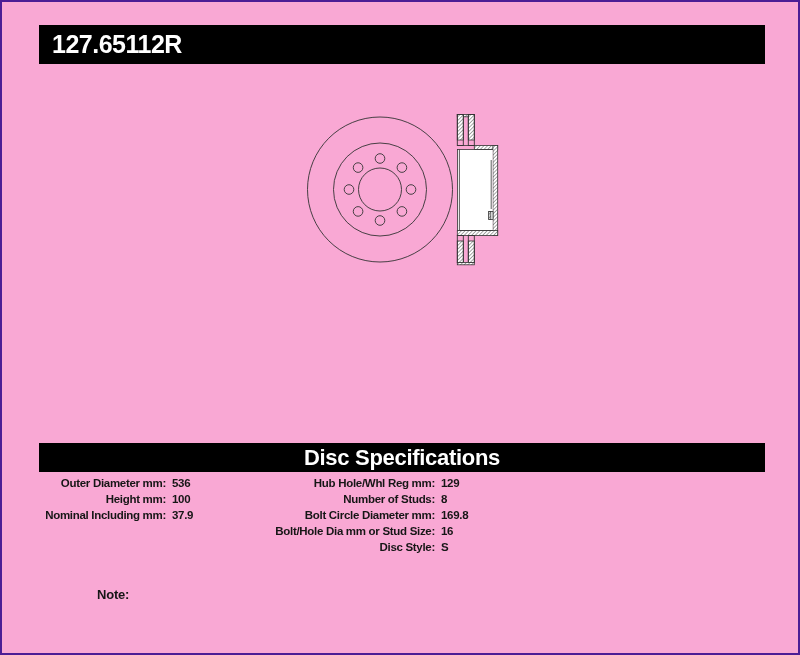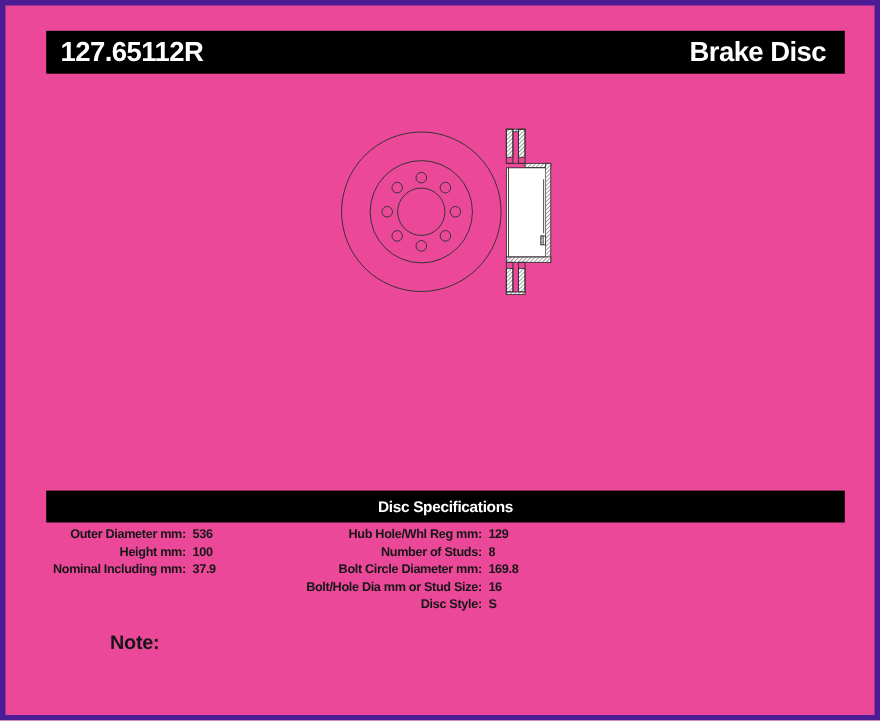--- a/index.html
+++ b/index.html
@@ -1,64 +1,63 @@
 <!DOCTYPE html>
 <html><head>
 <meta charset="utf-8">
 <style>
   html,body { margin:0; padding:0; background:#fff; }
   .page {
-    position:relative; width:800px; height:655px; background:#ec4899;
+    position:relative; width:800px; height:655px; background:#f9a8d4;
     font-family:"Liberation Sans","DejaVu Sans",sans-serif;
-    box-sizing:border-box; border:5px solid #4c1d95; overflow:hidden;
+    box-sizing:border-box; border:2px solid #4c1d95; overflow:hidden;
   }
   .bar {
     position:absolute; background:#000; color:#fff; font-weight:bold;
     box-sizing:border-box;
   }
   .header-bar {
     left:37px; top:23px; width:726px; height:39px;
     display:flex; justify-content:space-between; align-items:center;
     padding:0 17px 0 13px; font-size:25px; letter-spacing:-0.5px;
   }
   .spec-title-bar {
     left:37px; top:441px; width:726px; height:29px;
-    text-align:center; line-height:29px; font-size:14px; letter-spacing:-0.3px;
+    text-align:center; line-height:29px; font-size:22px; letter-spacing:-0.3px;
   }
   .drawing {
     position:absolute; left:280px; top:95px; width:230px; height:175px;
   }
   .spec-col {
     position:absolute; top:473px; left:0;
     font-size:11.5px; font-weight:bold; color:#161616; letter-spacing:-0.3px;
   }
   .col-left  { width:164px; }
   .col-mid   { width:433px; }
   .col-right { width:656px; }
   .spec-row   { position:relative; height:16px; }
   .spec-label { position:absolute; right:0; top:0; line-height:16px; white-space:nowrap; }
   .spec-value { position:absolute; left:100%; margin-left:6px; top:0; line-height:16px; white-space:nowrap; }
   .note-label {
-    position:absolute; left:95px; top:569px;
-    font-size:18px; font-weight:bold; color:#161616; letter-spacing:-0.2px;
+    position:absolute; left:95px; top:585px;
+    font-size:13px; font-weight:bold; color:#161616; letter-spacing:-0.2px;
   }
   
   .o { fill:none;  stroke:#333; stroke-width:0.9; }
   .w { fill:#fff;  stroke:#333; stroke-width:0.8; }
   .h { fill:url(#hatch); stroke:#333; stroke-width:0.8; }
   .thin { stroke:#333; stroke-width:0.8; }
 </style>
 </head>
 <body>
 
 <div class="page">
 
   <div class="bar header-bar">
     <span>127.65112R</span>
-    <span>Brake Disc</span>
   </div>
 
   <svg class="drawing" viewBox="280 95 230 175" xmlns="http://www.w3.org/2000/svg">
     <defs>
       <pattern id="hatch" width="2.6" height="2.6" patternUnits="userSpaceOnUse" patternTransform="rotate(45)">
         <rect width="2.6" height="2.6" fill="#ffffff"></rect>
         <line x1="0" y1="0" x2="0" y2="2.6" stroke="#3a3a3a" stroke-width="0.9"></line>
       </pattern>
     </defs>
 

